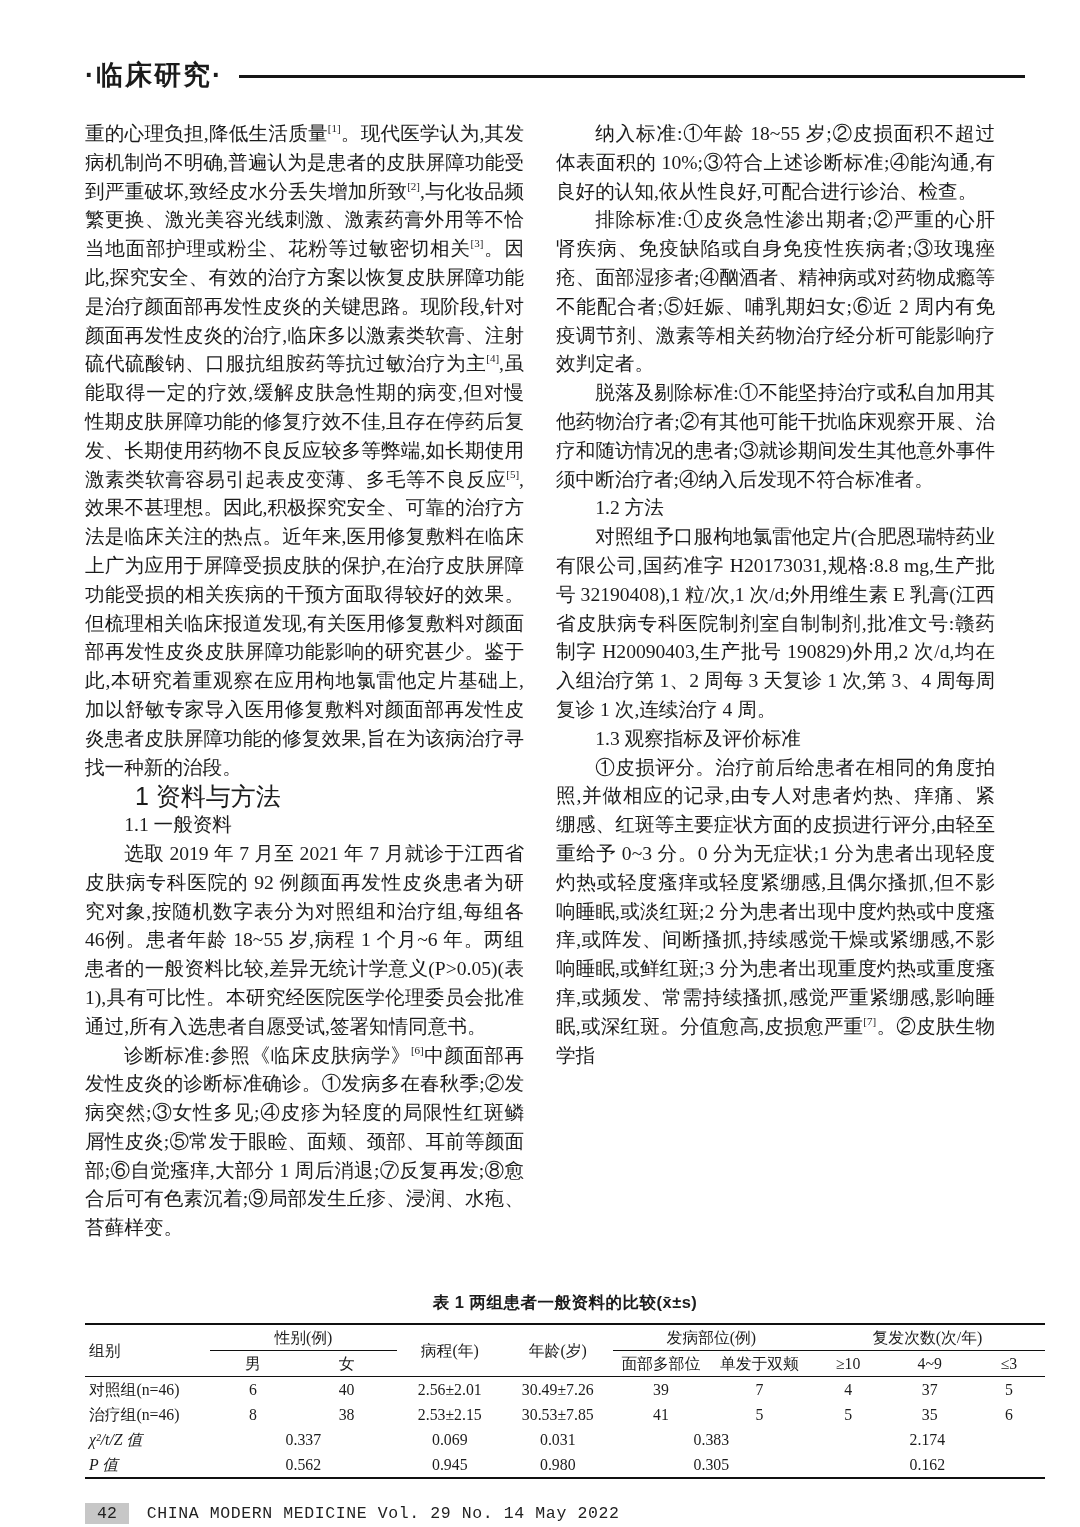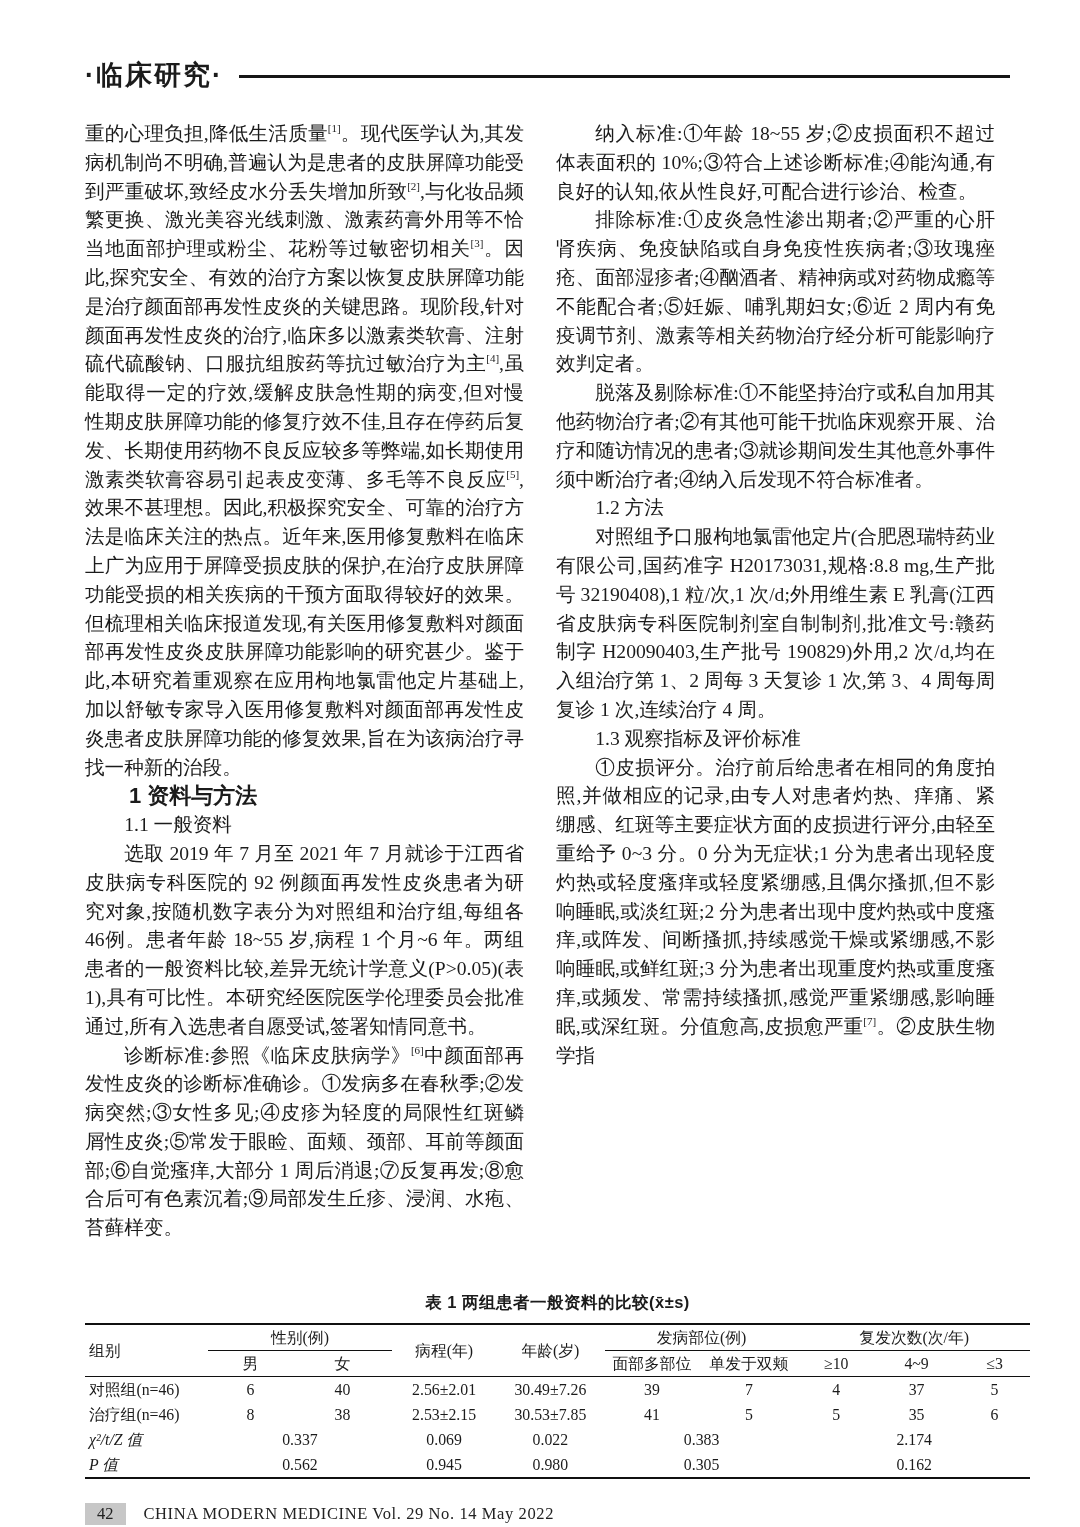--- a/index.html
+++ b/index.html
@@ -6,21 +6,21 @@
   body {
     width: 1080px; height: 1527px;
     background: #ffffff;
     font-family: "Liberation Serif", "DejaVu Serif", serif;
     color: #1b1b1b;
     -webkit-font-smoothing: antialiased;
   }
   .page {
     box-sizing: border-box;
     width: 1080px; height: 1527px;
-    padding: 54px 50px 0 85px;
+    padding: 54px 35px 0 85px;
     overflow: hidden;
     background: #ffffff;
   }
 
   
   .page-header {
     display: flex; align-items: center;
     height: 42px; margin-bottom: 24px;
   }
   .section-label {
@@ -38,21 +38,21 @@
   .columns { display: flex; gap: 32px; margin-top: 24px; }
   .col {
     width: 439px;
     font-size: 19.6px; line-height: 28.8px;
     text-align: justify;
   }
   .col p { margin: 0; text-indent: 2em; }
   .col p.cont { text-indent: 0; }
   .h-major {
     font-family: "Liberation Sans", "DejaVu Sans", sans-serif;
-    font-weight: 700; font-size: 22px; line-height: 28.8px;
+    font-weight: 400; font-size: 25px; line-height: 28.8px;
     margin: 0; text-indent: 0;
   }
   .h-minor { margin: 0; text-indent: 0; line-height: 28.8px; }
   sup { font-size: 11px; line-height: 0; vertical-align: super; }
 
   
   .table-block { margin-top: 49px; }
   .table-title {
     text-align: center;
     font-family: "Liberation Sans", "DejaVu Sans", sans-serif;
@@ -72,21 +72,21 @@
   .hdr-underline { border-bottom: 1.1px solid #101010; }
   .hdr-bottom { border-bottom: 1.6px solid #101010; }
   .al { text-align: left !important; padding-left: 4px !important; }
   tbody td { padding-top: 4px; padding-bottom: 4px; }
   .stat-label { font-style: italic; }
 
   
   .page-footer {
     margin-top: 24px;
     display: flex; align-items: center; gap: 18px;
-    font-family: Liberation Serif, serif;
+    font-family: Liberation Mono, monospace;
     font-size: 16.5px; color: #222;
   }
   .page-number { background: #c7c7c7; padding: 1px 12px; }
   .footer-journal { letter-spacing: 0.6px; }
 </style>
 </head>
 <body>
 
 <div class="page">
 
@@ -171,21 +171,21 @@
           <td>41</td>
           <td>5</td>
           <td>5</td>
           <td>35</td>
           <td>6</td>
         </tr>
         <tr>
           <td class="al stat-label">χ²/t/Z 值</td>
           <td colspan="2">0.337</td>
           <td>0.069</td>
-          <td>0.022</td>
+          <td>0.031</td>
           <td colspan="2">0.383</td>
           <td colspan="3">2.174</td>
         </tr>
         <tr>
           <td class="al stat-label">P 值</td>
           <td colspan="2">0.562</td>
           <td>0.945</td>
           <td>0.980</td>
           <td colspan="2">0.305</td>
           <td colspan="3">0.162</td>

